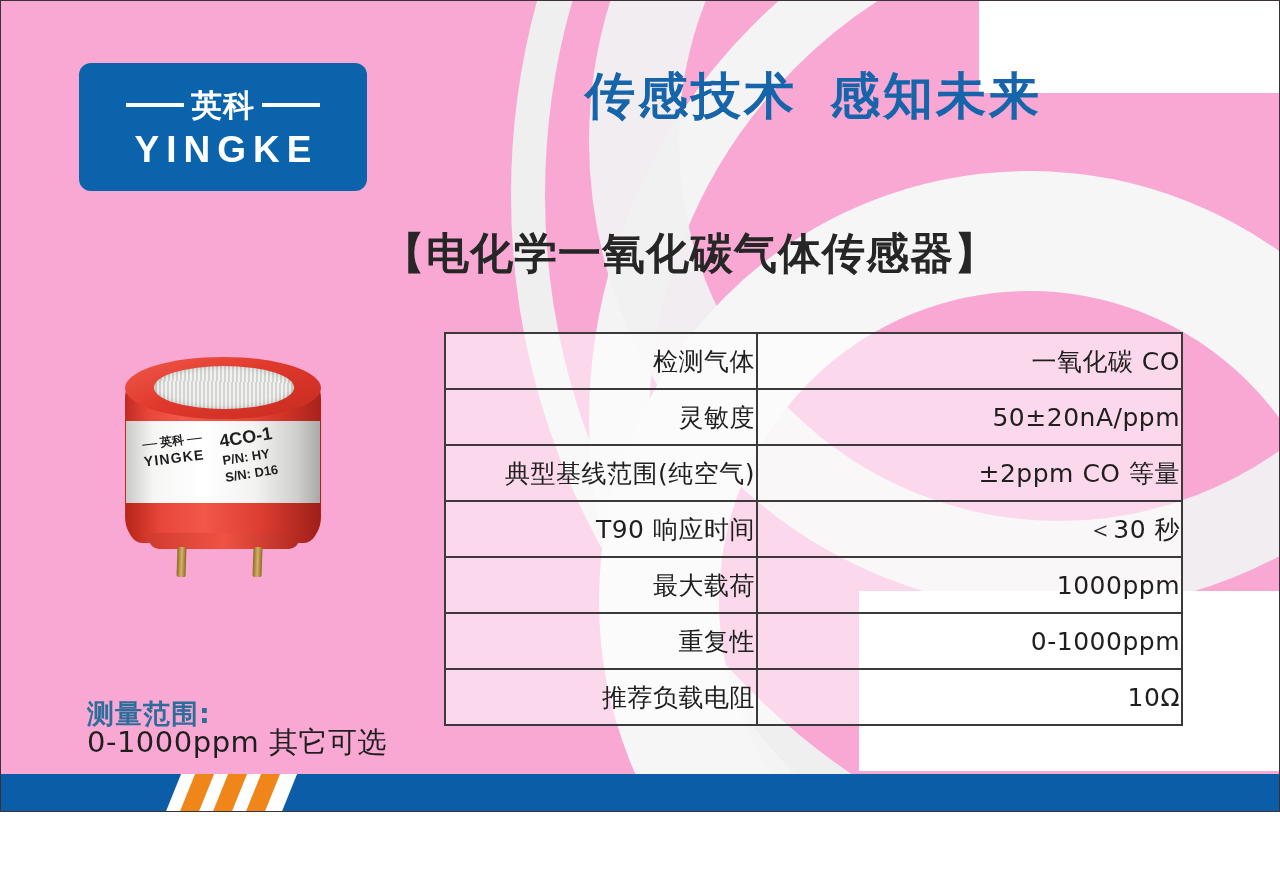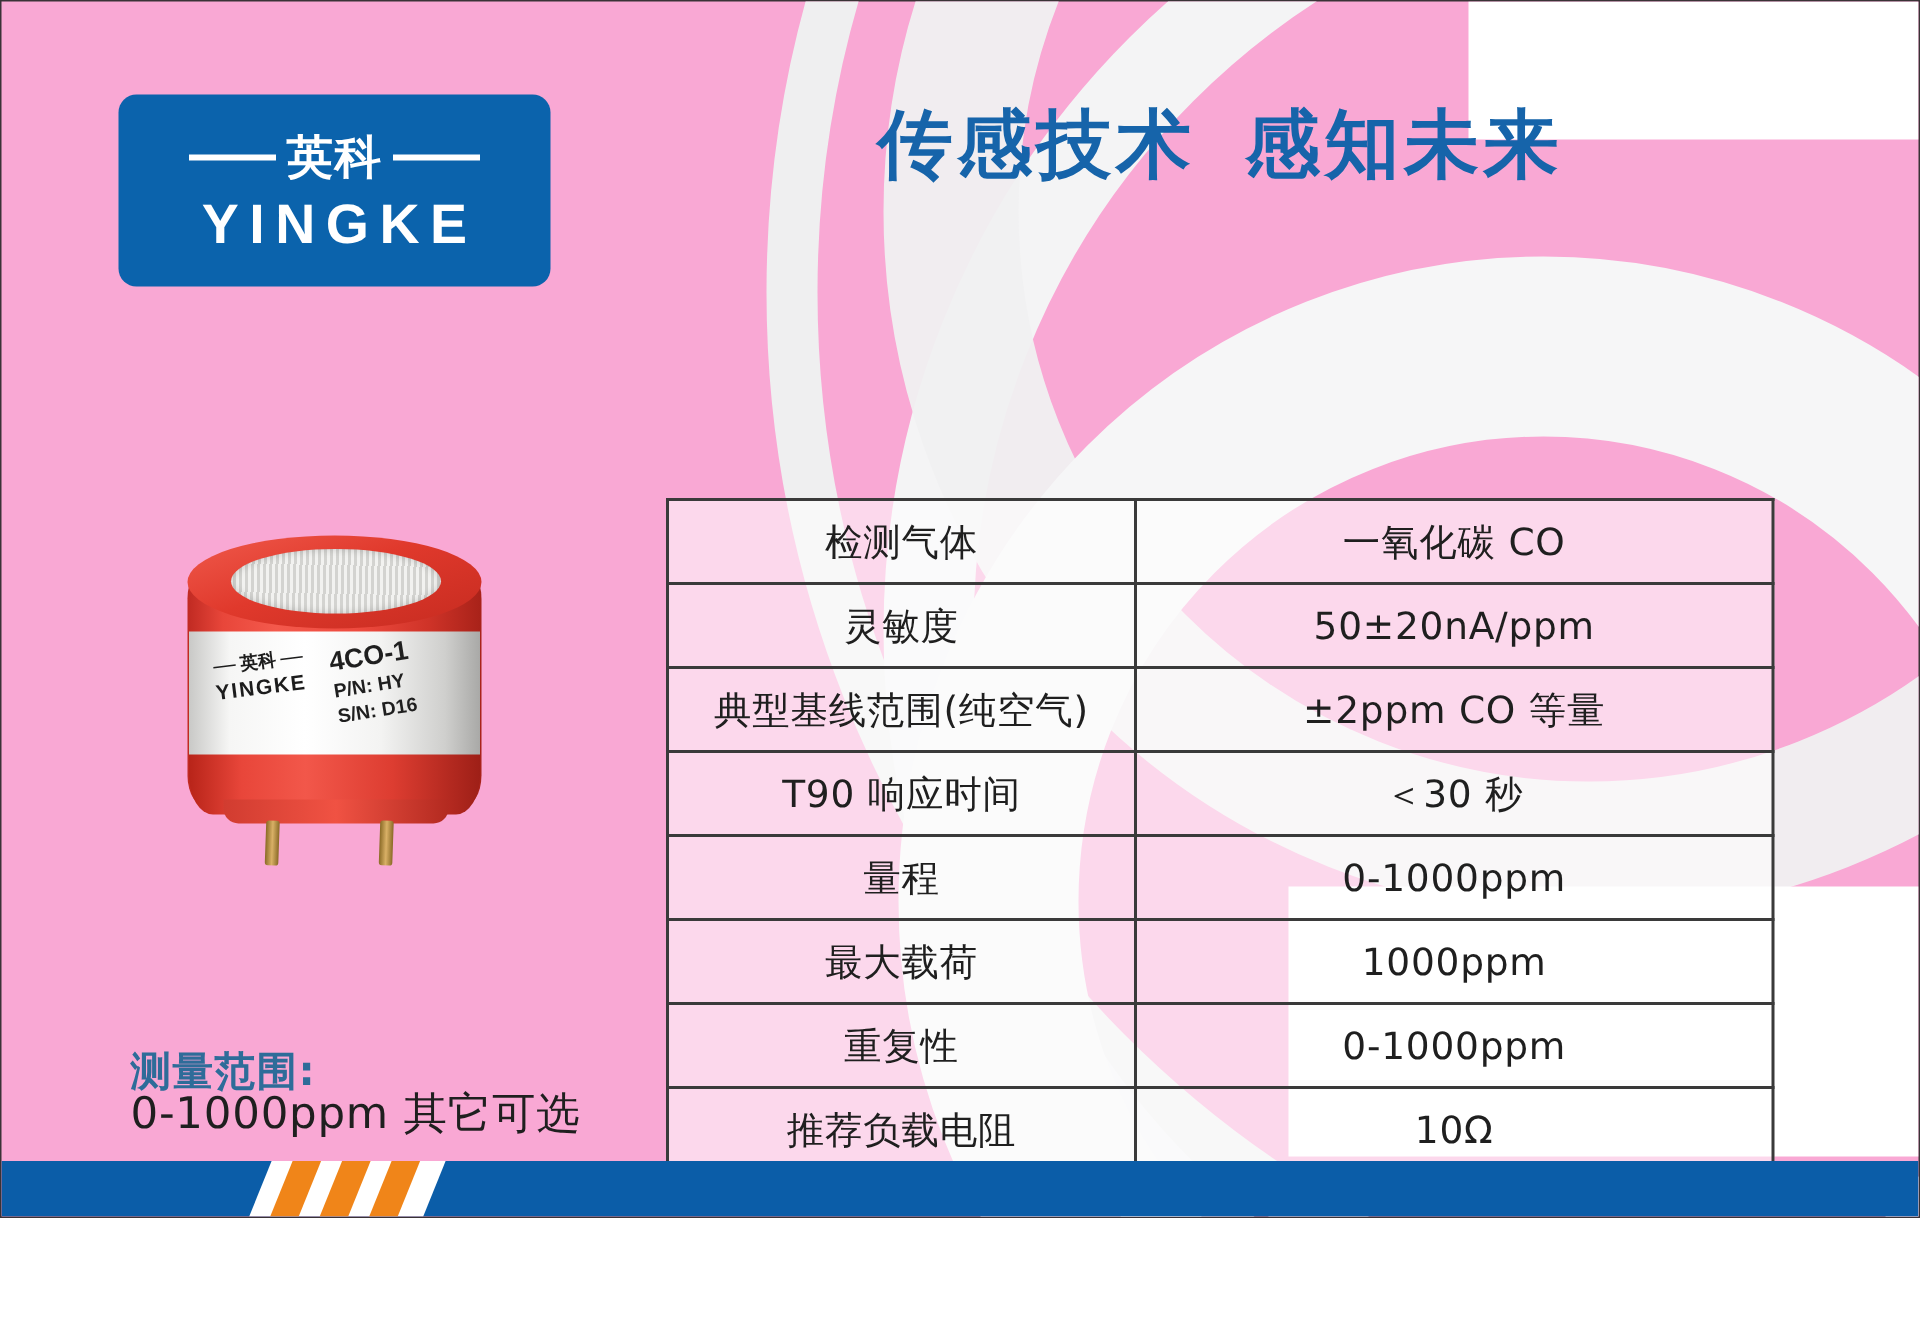--- a/index.html
+++ b/index.html
@@ -271,21 +271,21 @@
     position: absolute;
     left: 443px;
     top: 331px;
     width: 739px;
     border-collapse: collapse;
     background: rgba(255,255,255,.55);
   }
   .spec-table td {
     border: 2px solid #3a3a3a;
     height: 52px;
-    text-align: center;
+    text-align: right;
     vertical-align: middle;
     color: #1f1f1f;
     font-size: 25px;
     letter-spacing: .5px;
     font-family: "DejaVu Sans", "Liberation Sans", sans-serif;
     white-space: nowrap;
   }
   .spec-table td.k { width: 310px; }
   .spec-table td.v { width: 429px; }
 
@@ -338,20 +338,21 @@
     <div class="logo-top">
       <span class="logo-rule"></span>
       <span class="logo-cn">英科</span>
       <span class="logo-rule"></span>
     </div>
     <div class="logo-en">YINGKE</div>
   </div>
 
   <div class="tagline">传感技术 感知未来</div>
 
+  <div class="product-title">【电化学一氧化碳气体传感器】</div>
 
   <div class="product-photo">
     <div class="sensor">
       <div class="can-body"></div>
       <div class="can-bottom"></div>
       <div class="can-base"></div>
       <div class="pin pin-l"></div>
       <div class="pin pin-r"></div>
       <div class="can-top">
         <div class="can-top-inner"></div>
@@ -389,24 +390,20 @@
         </tr>
         <tr>
           <td class="k">典型基线范围(纯空气)</td>
           <td class="v">±2ppm CO 等量</td>
         </tr>
         <tr>
           <td class="k">T90 响应时间</td>
           <td class="v">＜30 秒</td>
         </tr>
         <tr>
-          <td class="k">量程</td>
-          <td class="v">0-1000ppm</td>
-        </tr>
-        <tr>
           <td class="k">最大载荷</td>
           <td class="v">1000ppm</td>
         </tr>
         <tr>
           <td class="k">重复性</td>
           <td class="v">0-1000ppm</td>
         </tr>
         <tr>
           <td class="k">推荐负载电阻</td>
           <td class="v">10Ω</td>

